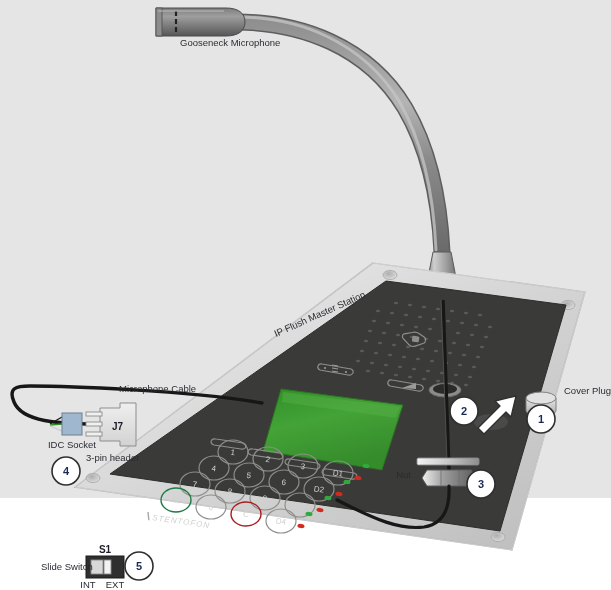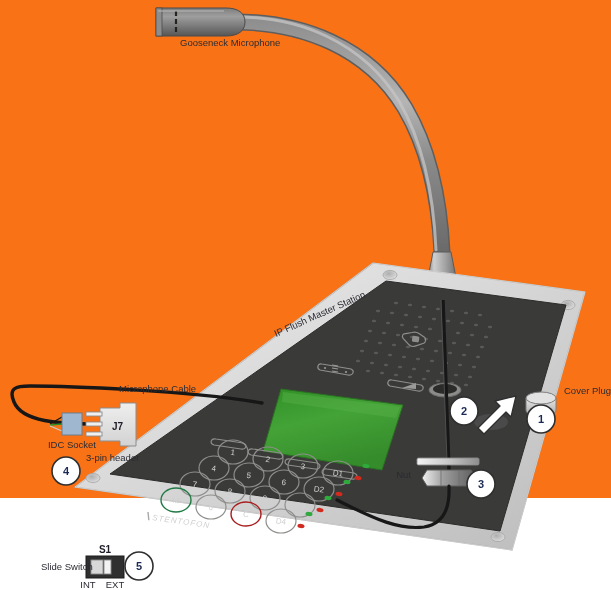--- a/index.html
+++ b/index.html
@@ -1,18 +1,18 @@
 <!DOCTYPE html>
 <html><head>
 <meta charset="utf-8">
 <style>
   html,body{margin:0;padding:0;background:#ffffff;}
   body{width:611px;height:590px;overflow:hidden;
        font-family:"Liberation Sans",sans-serif;}
-  #stage{position:relative;width:611px;height:498px;background:#f97316;}
+  #stage{position:relative;width:611px;height:498px;background:#e5e5e5;}
   svg{display:block;}
   .lbl{font-family:"Liberation Sans",sans-serif;font-size:9.5px;fill:#2b2b33;}
   .lbl-b{font-family:"Liberation Sans",sans-serif;font-size:10px;font-weight:bold;fill:#1d1d28;}
   .callout-num{font-family:"Liberation Sans",sans-serif;font-size:11px;font-weight:bold;fill:#1b2a54;}
   .keytxt{font-family:"Liberation Sans",sans-serif;font-size:8px;fill:#cfd2d0;}
 </style>
 </head>
 <body>
 
 <div id="stage">

